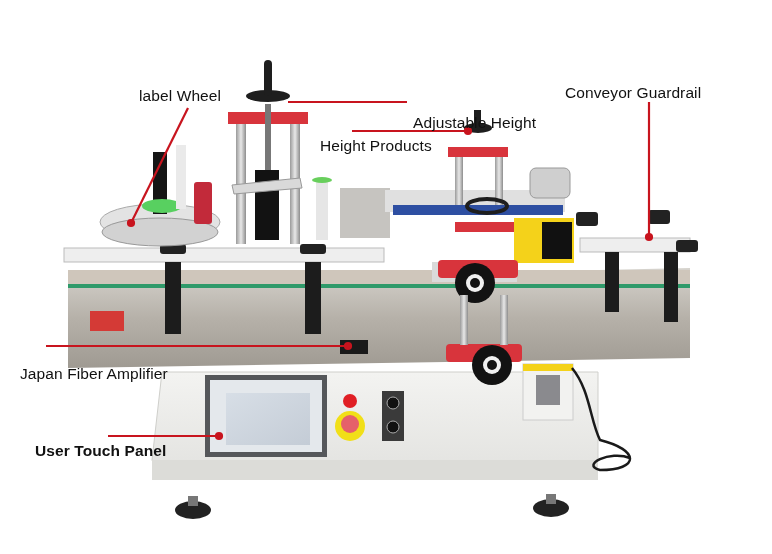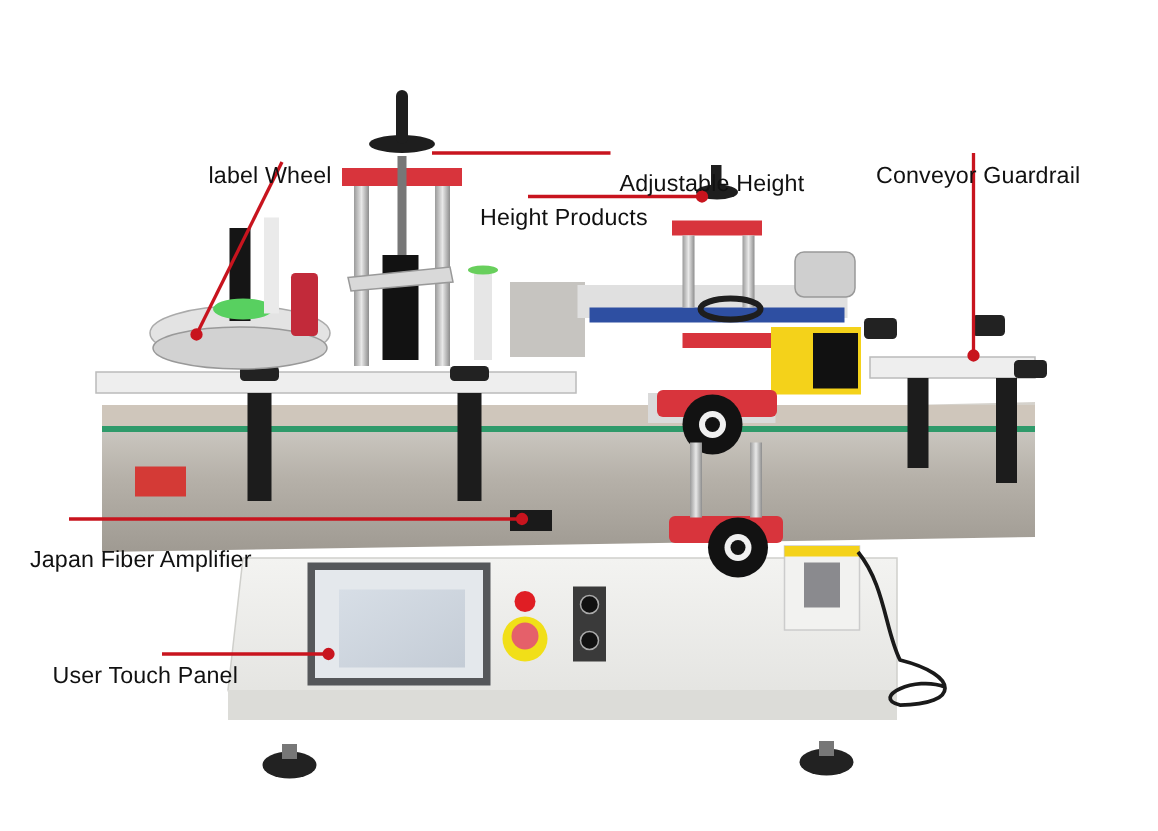--- a/index.html
+++ b/index.html
@@ -150,19 +150,19 @@
     <circle cx="468" cy="131" r="3"></circle>
     <line x1="649" y1="102" x2="649" y2="237"></line>
     <circle cx="649" cy="237" r="3"></circle>
     <line x1="46" y1="346" x2="348" y2="346"></line>
     <circle cx="348" cy="346" r="3"></circle>
     <line x1="108" y1="436" x2="219" y2="436"></line>
     <circle cx="219" cy="436" r="3"></circle>
   </g>
 </svg>
 
-  <div class="label" style="left:139px;top:87px;margin-top:22px;">label Wheel</div>
+  <div class="label" style="left:139px;top:87px;">label Wheel</div>
   <div class="label" style="left:413px;top:94px;margin-top:20px;">Adjustable  Height</div>
   <div class="label" style="left:320px;top:137px;">Height Products</div>
-  <div class="label" style="left:584px;top:84px;margin-top:25px;">Conveyor Guardrail</div>
+  <div class="label" style="left:565px;top:84px;">Conveyor Guardrail</div>
   <div class="label" style="left:20px;top:365px;">Japan Fiber Amplifier</div>
-  <div class="label" style="left:35px;top:442px;">User Touch Panel</div>
+  <div class="label" style="left:35px;top:442px;font-weight:bold;">User Touch Panel</div>
 </div>
 
 </body></html>

